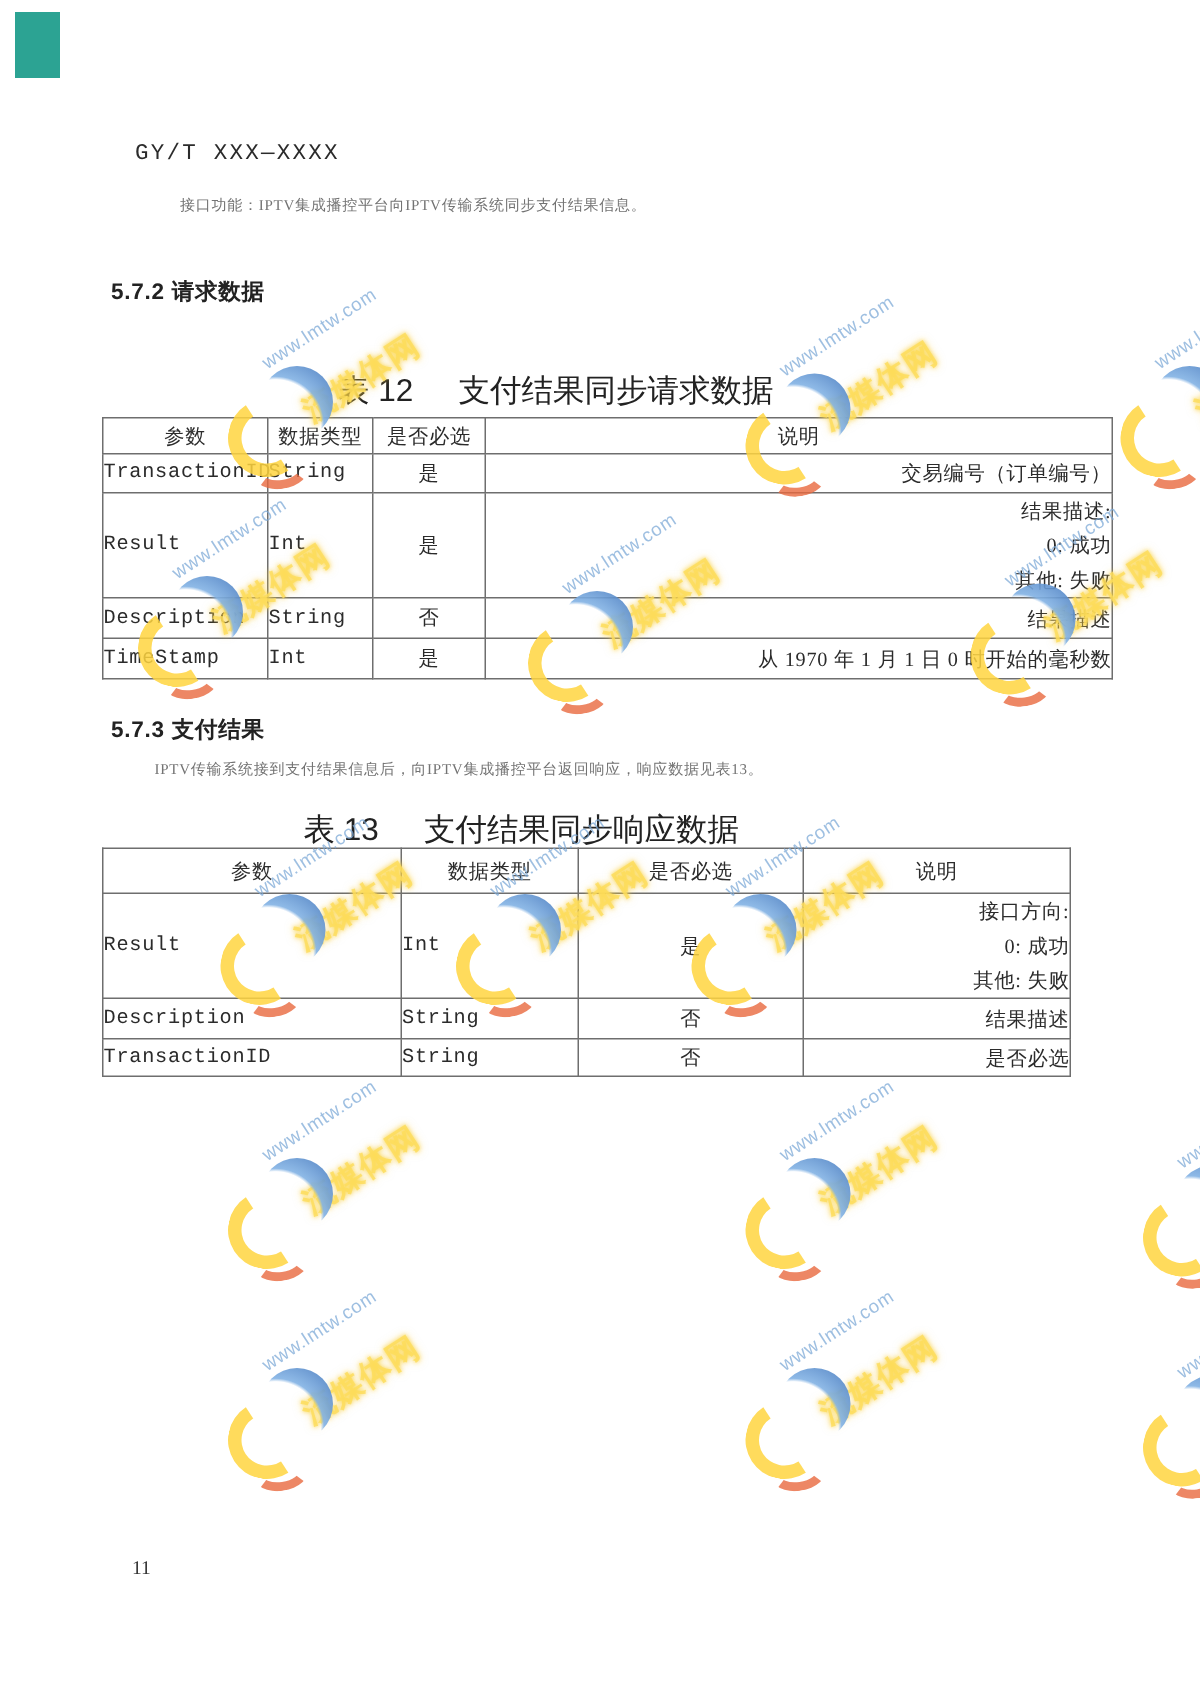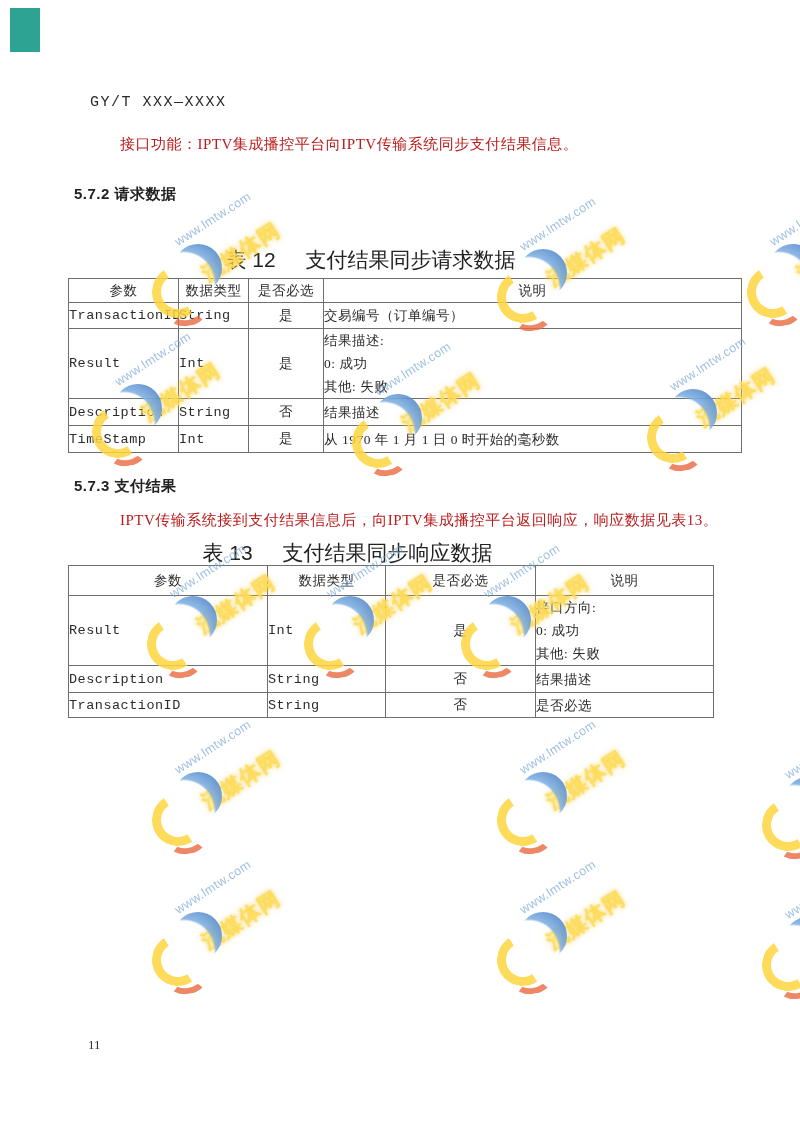--- a/index.html
+++ b/index.html
@@ -11,21 +11,21 @@
   }
   .content { position:absolute; inset:0; z-index:2; }
 
   .corner-mark { position:absolute; left:10px; top:8px; width:30px; height:44px; background:#2ca393; z-index:4; }
 
   .doc-code {
     position:absolute; left:90px; top:94px;
     font-family:"Liberation Mono","DejaVu Sans Mono",monospace;
     font-size:15px; letter-spacing:1.5px; color:#2b2b2b;
   }
-  .para { position:absolute; font-size:15px; letter-spacing:0.5px; color:#b91c1c; white-space:nowrap; }
+  .para { position:absolute; font-size:10px; letter-spacing:0.5px; color:#737373; white-space:nowrap; }
   .heading {
     position:absolute; font-family:"Liberation Sans","DejaVu Sans",sans-serif;
     font-weight:bold; font-size:15px; letter-spacing:0.5px; color:#222; white-space:nowrap;
   }
   .caption {
     position:absolute; text-align:center;
     font-family:"Liberation Sans","DejaVu Sans",sans-serif;
     font-weight:normal; font-size:21px; color:#222; white-space:nowrap;
   }
   .caption .cap-title { margin-left:30px; }
@@ -33,21 +33,21 @@
   table.doc-table { position:absolute; border-collapse:collapse; table-layout:fixed; }
   table.doc-table th, table.doc-table td {
     border:1px solid #6e6e6e; padding:0; vertical-align:middle;
     font-size:13.5px; color:#2b2b2b; letter-spacing:0.5px;
   }
   table.doc-table th { font-weight:normal; text-align:center; }
   td.cell-left { text-align:left; padding-left:11px;
     font-family:"Liberation Mono","DejaVu Sans Mono",monospace; font-size:12px; letter-spacing:0; }
   td.cell-center { text-align:center; }
   td.cell-desc { text-align:left; padding-left:11px; }
-  td.cell-desc .line { line-height:23px; }
+  td.cell-desc .line { line-height:23px;text-align:right; }
 
   .page-number { position:absolute; left:88px; top:1037px; font-size:13px; color:#333; }
 
   
   .wm-layer { position:absolute; inset:0; z-index:3; pointer-events:none; }
   .wm { position:absolute; width:160px; height:135px; }
   .wm-url {
     position:absolute; left:26px; top:36px; white-space:nowrap;
     font-family:"Liberation Sans","DejaVu Sans",sans-serif;
     font-size:12.5px; letter-spacing:0.5px; color:rgba(125,170,215,0.75);
@@ -288,21 +288,21 @@
           <td class="cell-left">Int</td>
           <td class="cell-center">是</td>
           <td class="cell-desc">
               <div class="line">从 1970 年 1 月 1 日 0 时开始的毫秒数</div>
             </td>
         </tr>
       </tbody>
     </table>
 
     <div class="heading" style="left:74px;top:477px">5.7.3  支付结果</div>
-    <p class="para" style="left:120px;top:496px">IPTV传输系统接到支付结果信息后，向IPTV集成播控平台返回响应，响应数据见表13。</p>
+    <p class="para" style="left:103px;top:496px">IPTV传输系统接到支付结果信息后，向IPTV集成播控平台返回响应，响应数据见表13。</p>
 
     <div class="caption" style="left:0;top:539px;width:695px">
       <span>表 13</span><span class="cap-title">支付结果同步响应数据</span>
     </div>
 
     <table class="doc-table" style="left:68px;top:565px;width:645px">
       <colgroup>
           <col style="width:199px">
           <col style="width:118px">
           <col style="width:150px">

